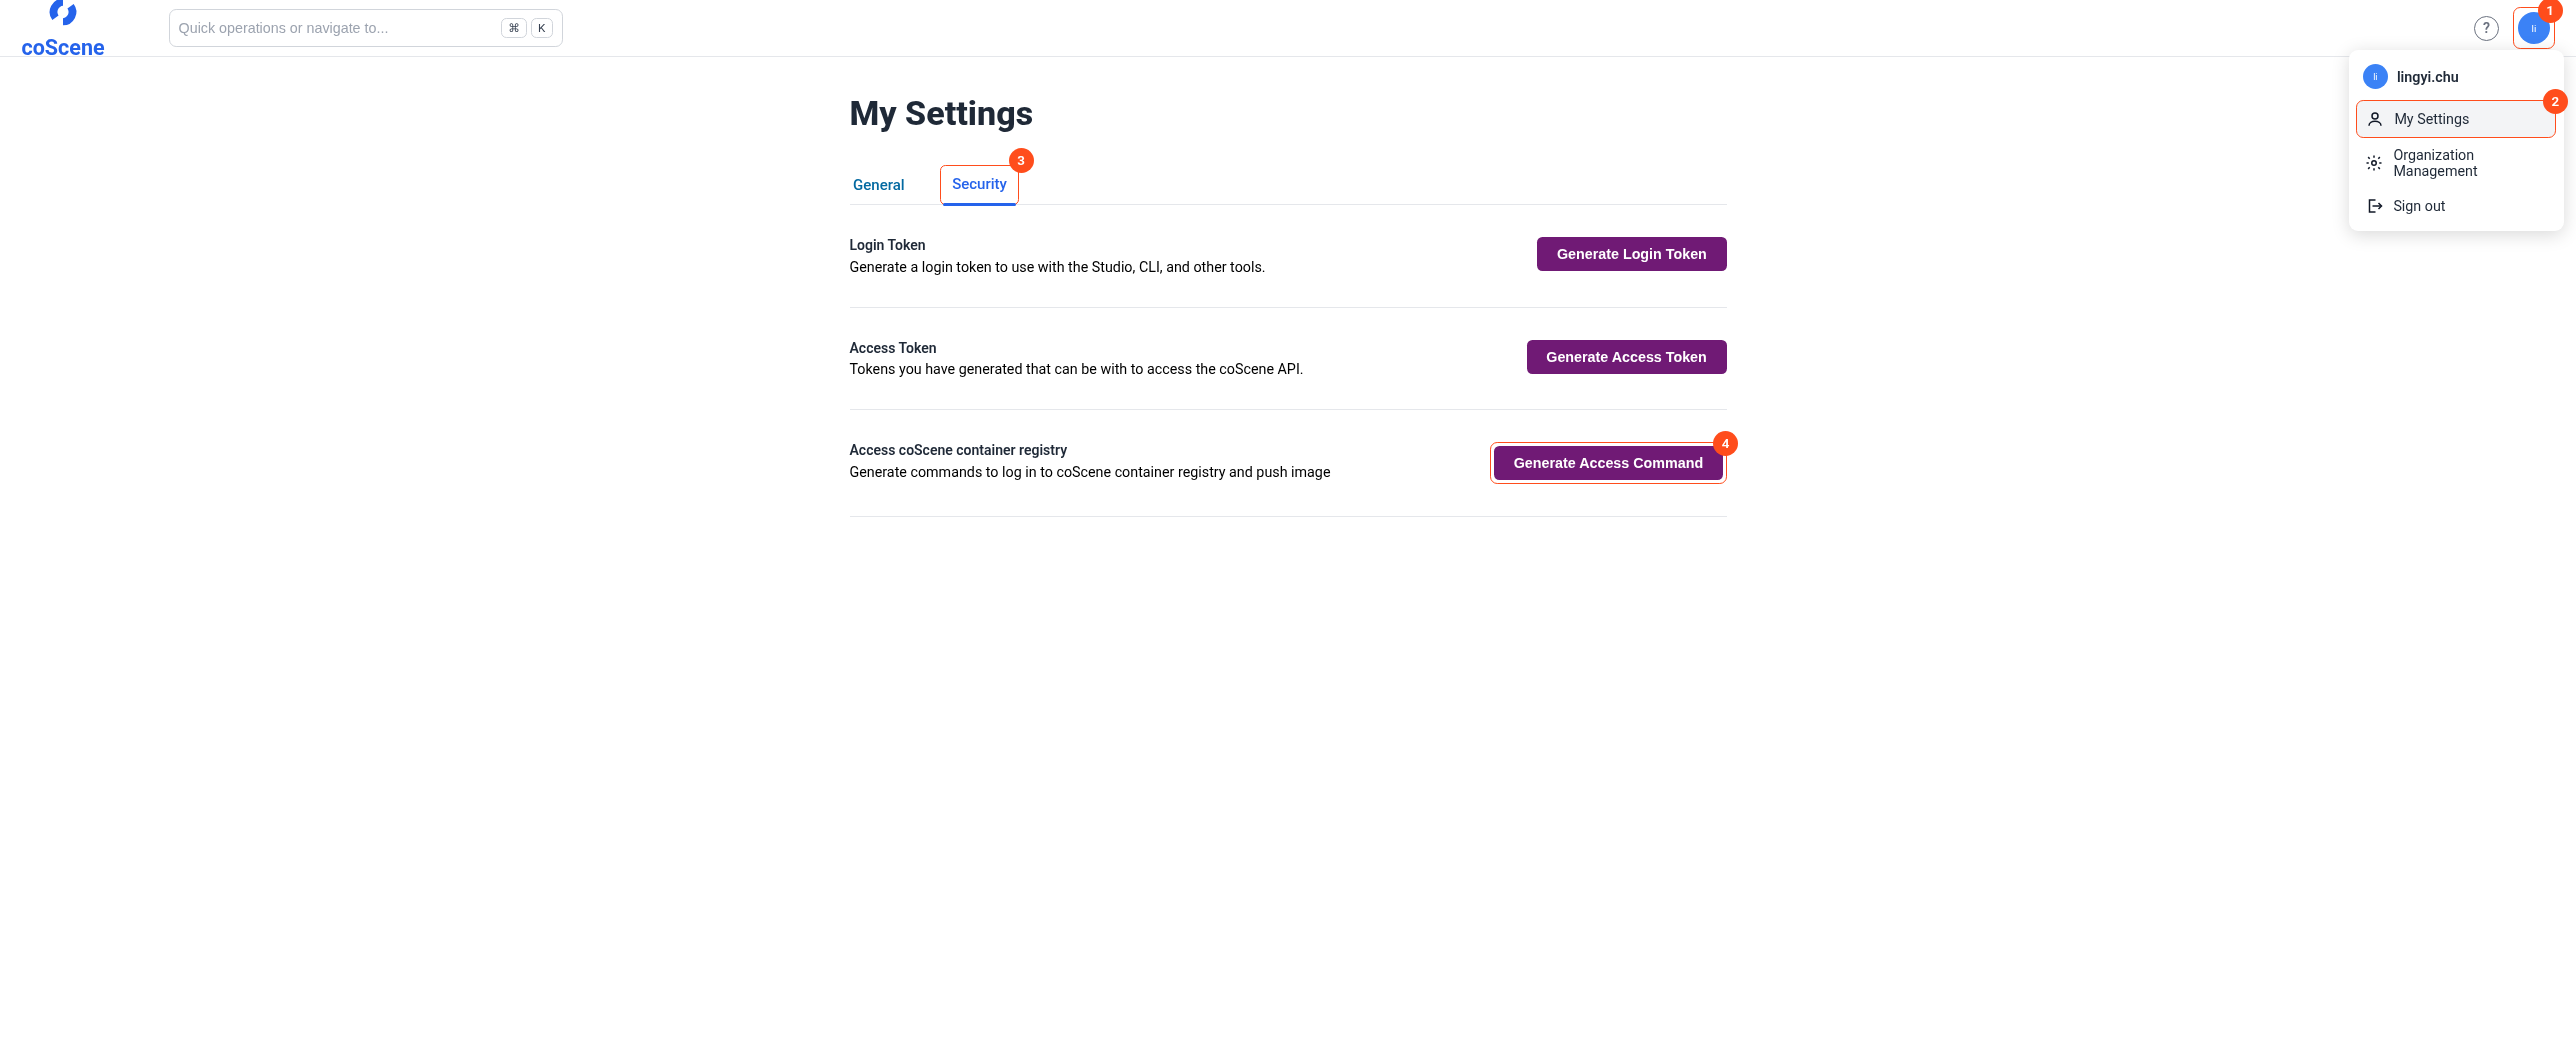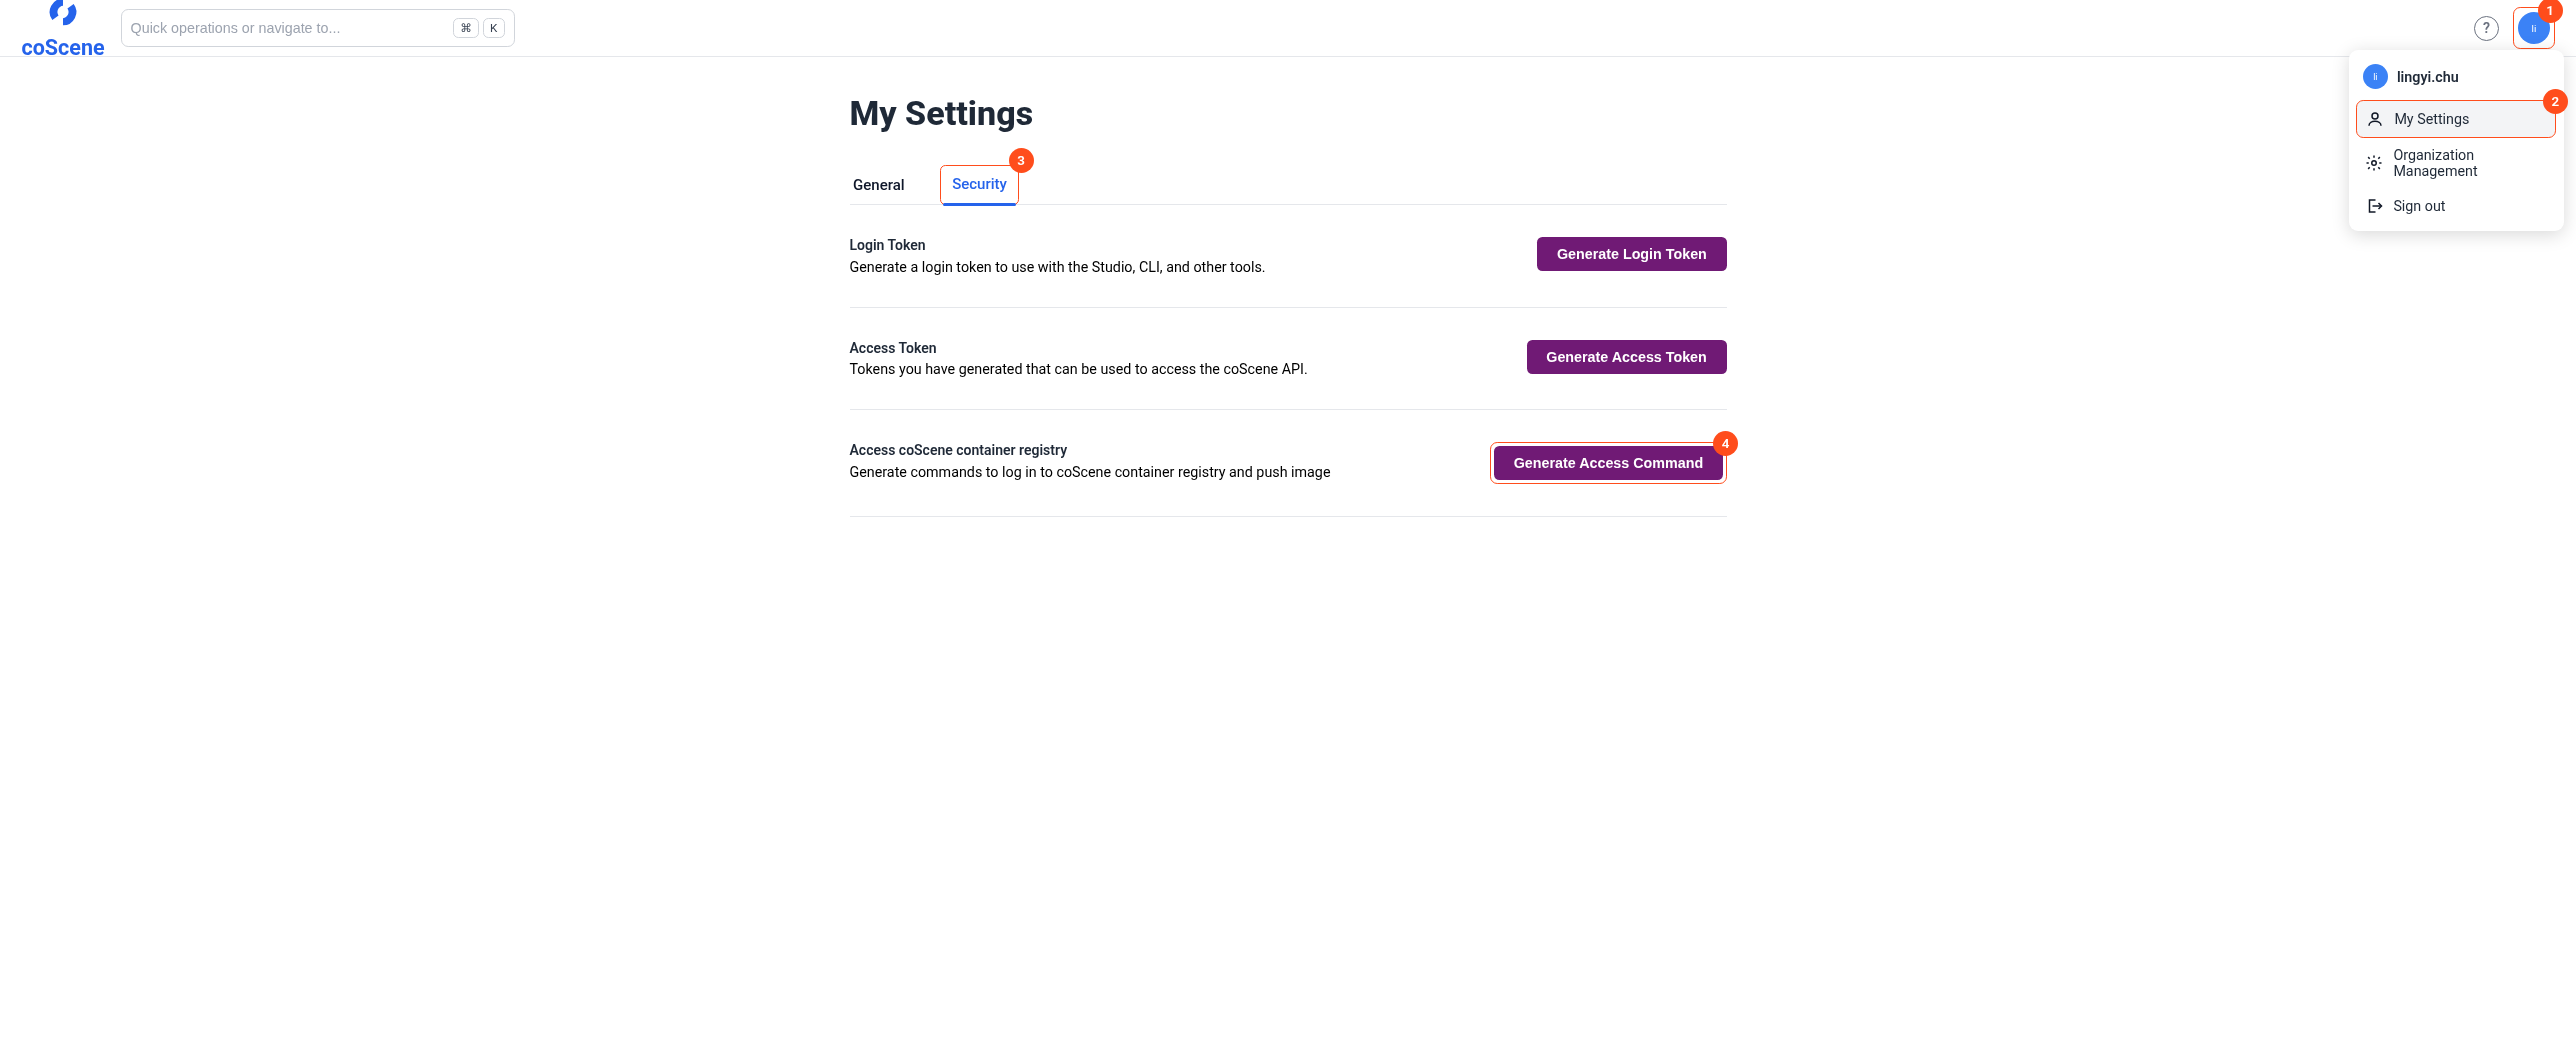--- a/index.html
+++ b/index.html
@@ -39,20 +39,21 @@
     }
     .search-box {
       display: flex;
       align-items: center;
       border: 0.9px solid #d1d5db;
       border-radius: 7.2px;
       padding: 5.4px 9px;
       width: 394px;
       height: 38px;
       background: #fff;
+      margin-left: 48px;
     }
     .search-input {
       border: none;
       outline: none;
       flex: 1;
       font-size: 14.3px;
       color: #6b7280;
       background: transparent;
     }
     .search-input::placeholder {
@@ -194,21 +195,21 @@
       display: flex;
       gap: 7.2px;
       border-bottom: 0.9px solid #e5e7eb;
       position: relative;
     }
     .tab {
       padding: 10.7px 3.6px;
       margin-right: 25px;
       font-size: 15px;
       cursor: pointer;
-      color: #0f172a;
+      color: #0369a1;
       font-weight: 500;
     }
     .tab.active {
       color: #2563eb;
       border: 1.8px solid #ff4d1c;
       border-radius: 5.4px;
       padding: 9px 10.7px;
       margin-bottom: -0.9px;
       position: relative;
     }
@@ -366,21 +367,21 @@
       <div class="section-desc">Generate a login token to use with the Studio, CLI, and other tools.</div>
     </div>
     <div class="btn-wrapper">
       <button class="btn-primary">Generate Login Token</button>
     </div>
   </div>
 
   <div class="section">
     <div class="section-left">
       <div class="section-title">Access Token</div>
-      <div class="section-desc">Tokens you have generated that can be used to access the coScene API.</div>
+      <div class="section-desc">Tokens you have generated that can be with to access the coScene API.</div>
     </div>
     <div class="btn-wrapper">
       <button class="btn-primary">Generate Access Token</button>
     </div>
   </div>
 
   <div class="section">
     <div class="section-left">
       <div class="section-title">Access coScene container registry</div>
       <div class="section-desc">Generate commands to log in to coScene container registry and push image</div>

